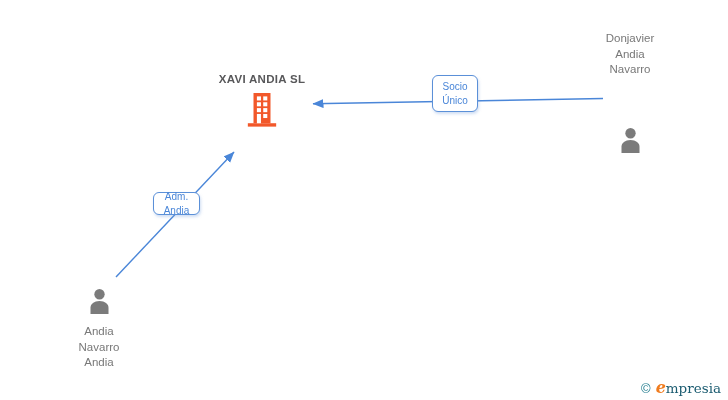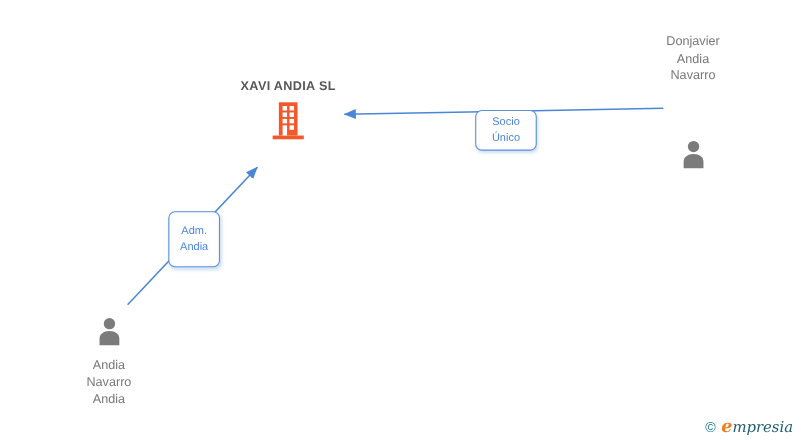--- a/index.html
+++ b/index.html
@@ -78,21 +78,20 @@
     font-family: "Liberation Sans", sans-serif;
   }
   .brand-initial {
     color: #f07c1f;
     font-style: italic;
     font-weight: bold;
     font-size: 16px;
   }
   .brand-rest {
     color: #1a5b70;
-    font-style: italic;
     font-size: 13.5px;
   }
 </style>
 </head>
 <body>
 
 <div id="canvas">
 
   <svg id="edges-layer" viewBox="0 0 728 400" xmlns="http://www.w3.org/2000/svg">
     <defs>
@@ -143,26 +142,26 @@
         <path d="M12 13 C 7.2 13 4 15.6 4 19 L4 24.5 L20 24.5 L20 19 C20 15.6 16.8 13 12 13 Z" fill="#7b7b7b"></path>
       </svg>
     </div>
     <div class="node-label" style="margin-top:4px;">
       <div>Andia</div>
       <div>Navarro</div>
       <div>Andia</div>
     </div>
   </div>
 
-  <div class="edge-label" style="left:432px; top:100px; width:56px; height:37px;">
+  <div class="edge-label" style="left:432px; top:75px; width:46px; height:37px;">
     <span>Socio</span>
     <span>Único</span>
   </div>
 
-  <div class="edge-label" style="left:153px; top:192px; width:47px; height:51px;">
+  <div class="edge-label" style="left:153px; top:192px; width:47px; height:23px;">
     <span>Adm.</span>
     <span>Andia</span>
   </div>
 
   <div id="brand-footer">
     <span class="brand-copyright">©</span>
     <span class="brand-initial">e</span>
     <span class="brand-rest">mpresia</span>
   </div>
 

